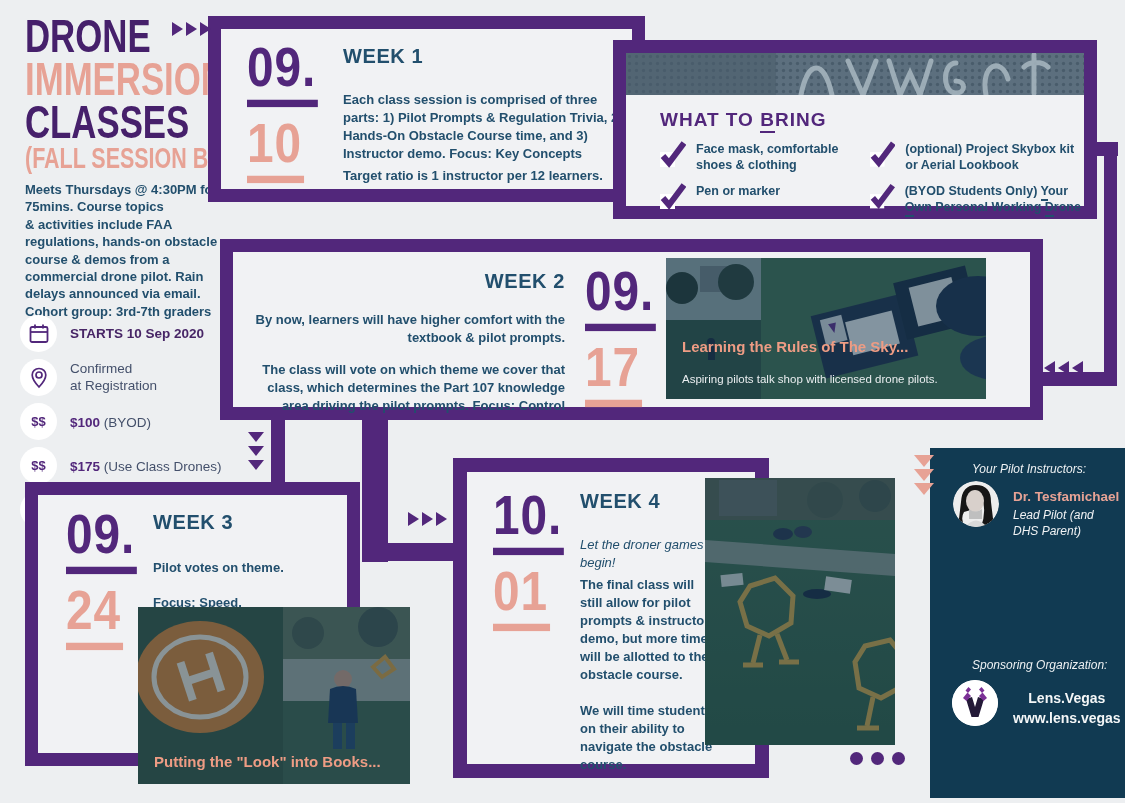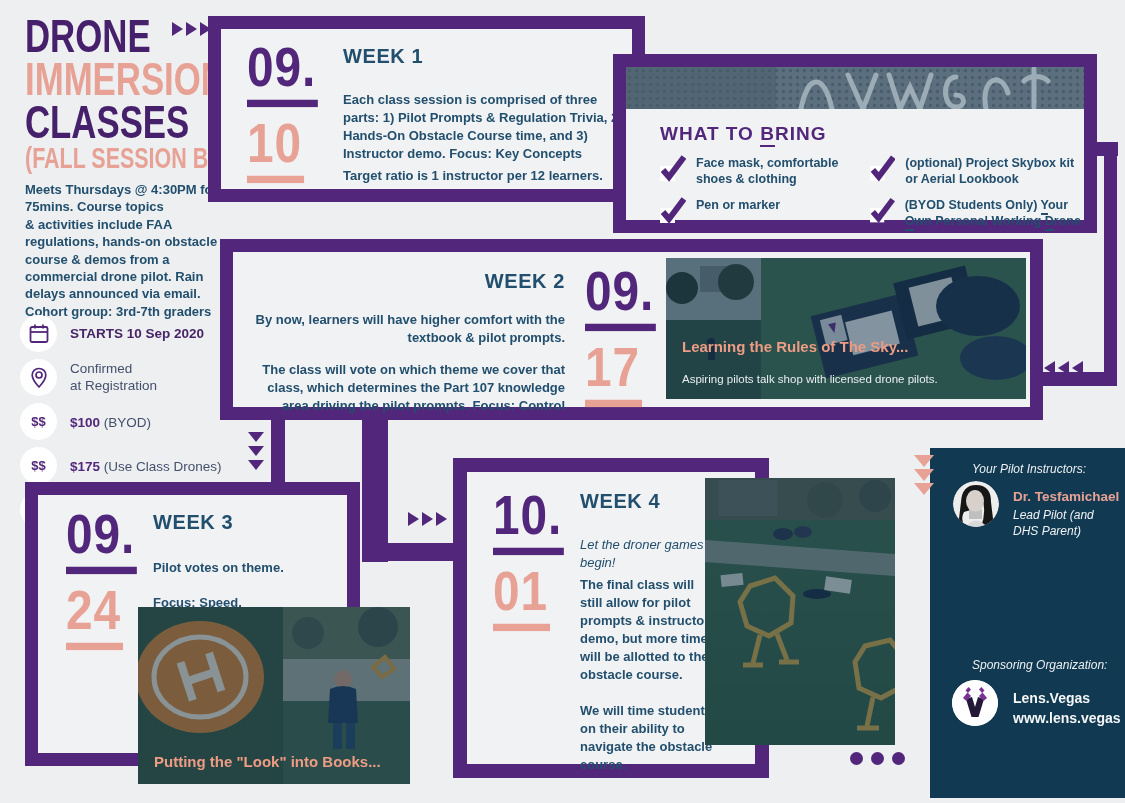--- a/index.html
+++ b/index.html
@@ -66,21 +66,21 @@
   .photo svg{display:block;}
   .cap{position:absolute;left:16px;z-index:4;}
   .cap-title{font-size:15px;font-weight:bold;color:var(--salmon-bright);}
   .cap-body{font-size:11.5px;color:#e9edef;line-height:1.3;margin-top:17px;}
 
   
   .panel{position:absolute;left:930px;top:448px;width:195px;height:350px;background:var(--panel);z-index:2;}
   .panel-label{font-size:12px;font-style:italic;color:#eef1f3;margin-left:17px;}
   .inst-name{font-size:13.5px;font-weight:bold;color:var(--salmon);}
   .inst-role{font-size:12px;font-style:italic;color:#f0f2f4;line-height:1.3;white-space:pre-line;margin-top:2px;}
-  .sponsor-name{font-size:14px;font-weight:bold;color:#f4f6f7;line-height:1.45;}
+  .sponsor-name{font-size:14px;font-weight:bold;color:#f4f6f7;line-height:1.45;text-align:center;}
   .circle-46{width:46px;height:46px;border-radius:50%;overflow:hidden;}
 
   .dots{position:absolute;left:850px;top:752px;display:flex;gap:8px;z-index:4;}
   .dot{width:13px;height:13px;border-radius:50%;background:var(--purple);}
 
   .w4-intro{font-size:13px;font-style:italic;color:var(--navy);line-height:1.35;}
 </style>
 </head>
 <body>
 
@@ -149,21 +149,21 @@
   <div class="frame" style="left:208px;top:16px;width:437px;height:186px;z-index:2;">
     <div class="datecol" style="left:26px;top:13px;">
       <span class="date-num date-month">09.</span><br>
       <span class="date-num date-day">10</span>
     </div>
     <div class="week-title abs" style="left:122px;top:16px;">WEEK 1</div>
     <div class="body-txt abs" style="left:122px;top:62px;width:280px;">Each class session is comprised of three parts: 1) Pilot Prompts &amp; Regulation Trivia, 2) Hands-On Obstacle Course time, and 3) Instructor demo. Focus: Key Concepts</div>
     <div class="body-txt abs" style="left:122px;top:138px;width:280px;">Target ratio is 1 instructor per 12 learners.</div>
   </div>
 
-  <div class="frame" style="left:613px;top:40px;width:484px;height:179px;z-index:3;margin-top:14px;">
+  <div class="frame" style="left:613px;top:40px;width:484px;height:179px;z-index:3;">
     <div class="photo" style="left:0;top:0;width:458px;height:42px;">
       <svg width="458" height="42" viewBox="0 0 458 42">
         <defs>
             <pattern id="perf" width="7" height="7" patternUnits="userSpaceOnUse">
               <circle cx="3.5" cy="3.5" r="1.7" fill="#4e5c64"></circle>
             </pattern>
           </defs>
         <rect width="458" height="42" fill="#74818a"></rect>
         <rect width="458" height="42" fill="url(#perf)" opacity=".75"></rect>
         <rect width="150" height="42" fill="#5a666e" opacity=".55"></rect>
@@ -220,21 +220,21 @@
     <div class="abs" style="left:20px;top:18px;width:312px;text-align:right;">
       <div class="week-title">WEEK 2</div>
       <div class="body-txt" style="margin-top:18px;">By now, learners will have higher comfort with the textbook &amp; pilot prompts.</div>
       <div class="body-txt" style="margin-top:14px;">The class will vote on which theme we cover that class, which determines the Part 107 knowledge area driving the pilot prompts.  Focus: Control</div>
     </div>
     <div class="datecol" style="left:352px;top:14px;">
       <span class="date-num date-month">09.</span><br>
       <span class="date-num date-day">17</span>
     </div>
   </div>
-  <div class="photo" style="left:666px;top:258px;width:360px;height:141px;">
+  <div class="photo" style="left:666px;top:258px;width:320px;height:141px;">
     <svg width="360" height="141" viewBox="0 0 360 141">
       <rect width="360" height="141" fill="#3f6d4d"></rect>
       <rect width="95" height="62" fill="#8fa3a0"></rect>
       <rect x="34" y="8" width="28" height="26" fill="#6f7f80"></rect>
       <circle cx="16" cy="30" r="16" fill="#24382e"></circle>
         <circle cx="70" cy="24" r="18" fill="#2a4136"></circle>
       <rect y="62" width="95" height="79" fill="#2f5340"></rect>
       <rect x="42" y="88" width="7" height="14" fill="#16283a"></rect>
         <circle cx="45" cy="84" r="4" fill="#16283a"></circle>
       <g transform="rotate(-14 230 70)">

